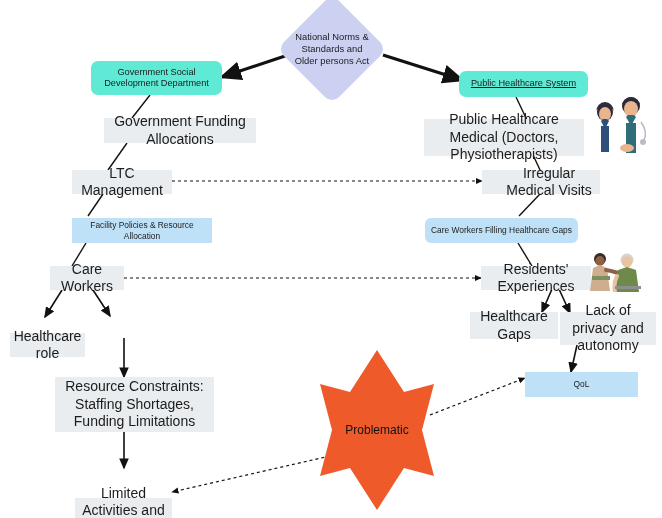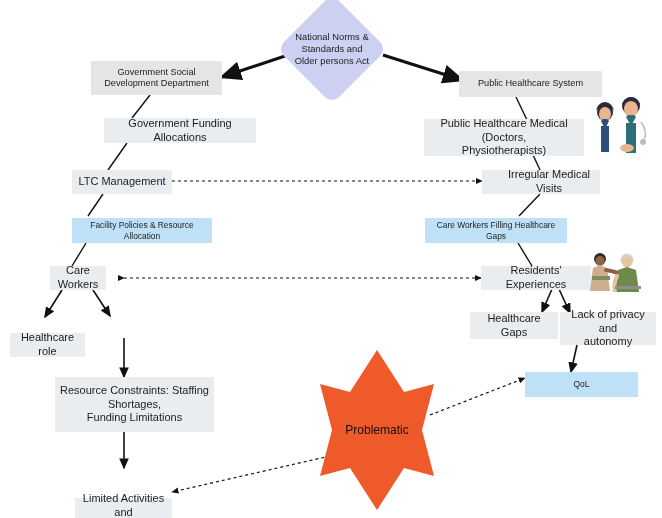--- a/index.html
+++ b/index.html
@@ -1,22 +1,22 @@
 <!DOCTYPE html>
 <html><head>
 <meta charset="utf-8">
 <style>
   html,body{margin:0;padding:0;background:#ffffff;}
   body{width:662px;height:518px;overflow:hidden;font-family:"Liberation Sans",sans-serif;}
   #stage{position:relative;width:662px;height:518px;background:#fff;}
   svg#edges{position:absolute;left:0;top:0;width:662px;height:518px;pointer-events:none;}
   .node{position:absolute;box-sizing:border-box;display:flex;align-items:center;justify-content:center;
         text-align:center;color:#1c1c1c;line-height:1.25;padding:2px 4px;}
-  .gray{background:#e9edf0;font-size:11px;}
-  .yellow{background:#e5e5e5;border-radius:1px;font-size:9.2px;justify-content:center;}
+  .gray{background:#e9edf0;font-size:14px;}
+  .yellow{background:#5eead4;border-radius:7px;font-size:9.2px;justify-content:center;}
   .blue{background:#bfe1f7;font-size:8.4px;}
   .diamond{position:absolute;background:#ccd1f2;border-radius:10px;
            transform:rotate(45deg);display:flex;align-items:center;justify-content:center;}
   .diamond .dlabel{transform:rotate(-45deg);font-size:9.4px;text-align:center;color:#1c1c1c;line-height:1.3;white-space:nowrap;}
   .star{position:absolute;}
   .star .slabel{position:absolute;left:0;right:0;top:50%;transform:translateY(-50%);
                 text-align:center;font-size:12px;color:#111;}
   .art{position:absolute;}
 </style>
 </head>
@@ -87,52 +87,52 @@
     </div>
   </div>
 
   <div class="node yellow" style="left:91px;top:61px;width:131px;height:34px;">
     <div>
       <span>Government Social</span><br>
       <span>Development Department</span>
     </div>
   </div>
 
-  <div class="node yellow" style="left:459px;top:71px;width:143px;height:26px;">
+  <div class="node yellow" style="left:459px;top:71px;width:129px;height:26px;text-decoration:underline;">
     <span>Public Healthcare System</span>
   </div>
 
   <div class="node gray" style="left:104px;top:118px;width:152px;height:25px;">
     <span>Government Funding Allocations</span>
   </div>
 
   <div class="node gray" style="left:424px;top:119px;width:160px;height:37px;">
     <div>
       <span>Public Healthcare Medical (Doctors,</span><br>
       <span>Physiotherapists)</span>
     </div>
   </div>
 
-  <div class="node gray" style="left:72px;top:170px;width:100px;height:24px;text-align:right;">
+  <div class="node gray" style="left:72px;top:170px;width:100px;height:24px;">
     <span>LTC Management</span>
   </div>
 
   <div class="node gray" style="left:482px;top:170px;width:118px;height:24px;padding-left:20px;">
     <span>Irregular Medical Visits</span>
   </div>
 
   <div class="node blue" style="left:72px;top:218px;width:140px;height:25px;">
     <span>Facility Policies &amp; Resource Allocation</span>
   </div>
 
-  <div class="node blue" style="left:425px;top:218px;width:142px;height:25px;">
+  <div class="node blue" style="left:425px;top:218px;width:153px;height:25px;border-radius:6px;">
     <span>Care Workers Filling Healthcare Gaps</span>
   </div>
 
-  <div class="node gray" style="left:50px;top:266px;width:56px;height:24px;">
+  <div class="node gray" style="left:50px;top:266px;width:74px;height:24px;">
     <span>Care Workers</span>
   </div>
 
   <div class="node gray" style="left:481px;top:266px;width:110px;height:24px;">
     <span>Residents' Experiences</span>
   </div>
 
   <div class="node gray" style="left:10px;top:333px;width:75px;height:24px;">
     <span>Healthcare role</span>
   </div>

